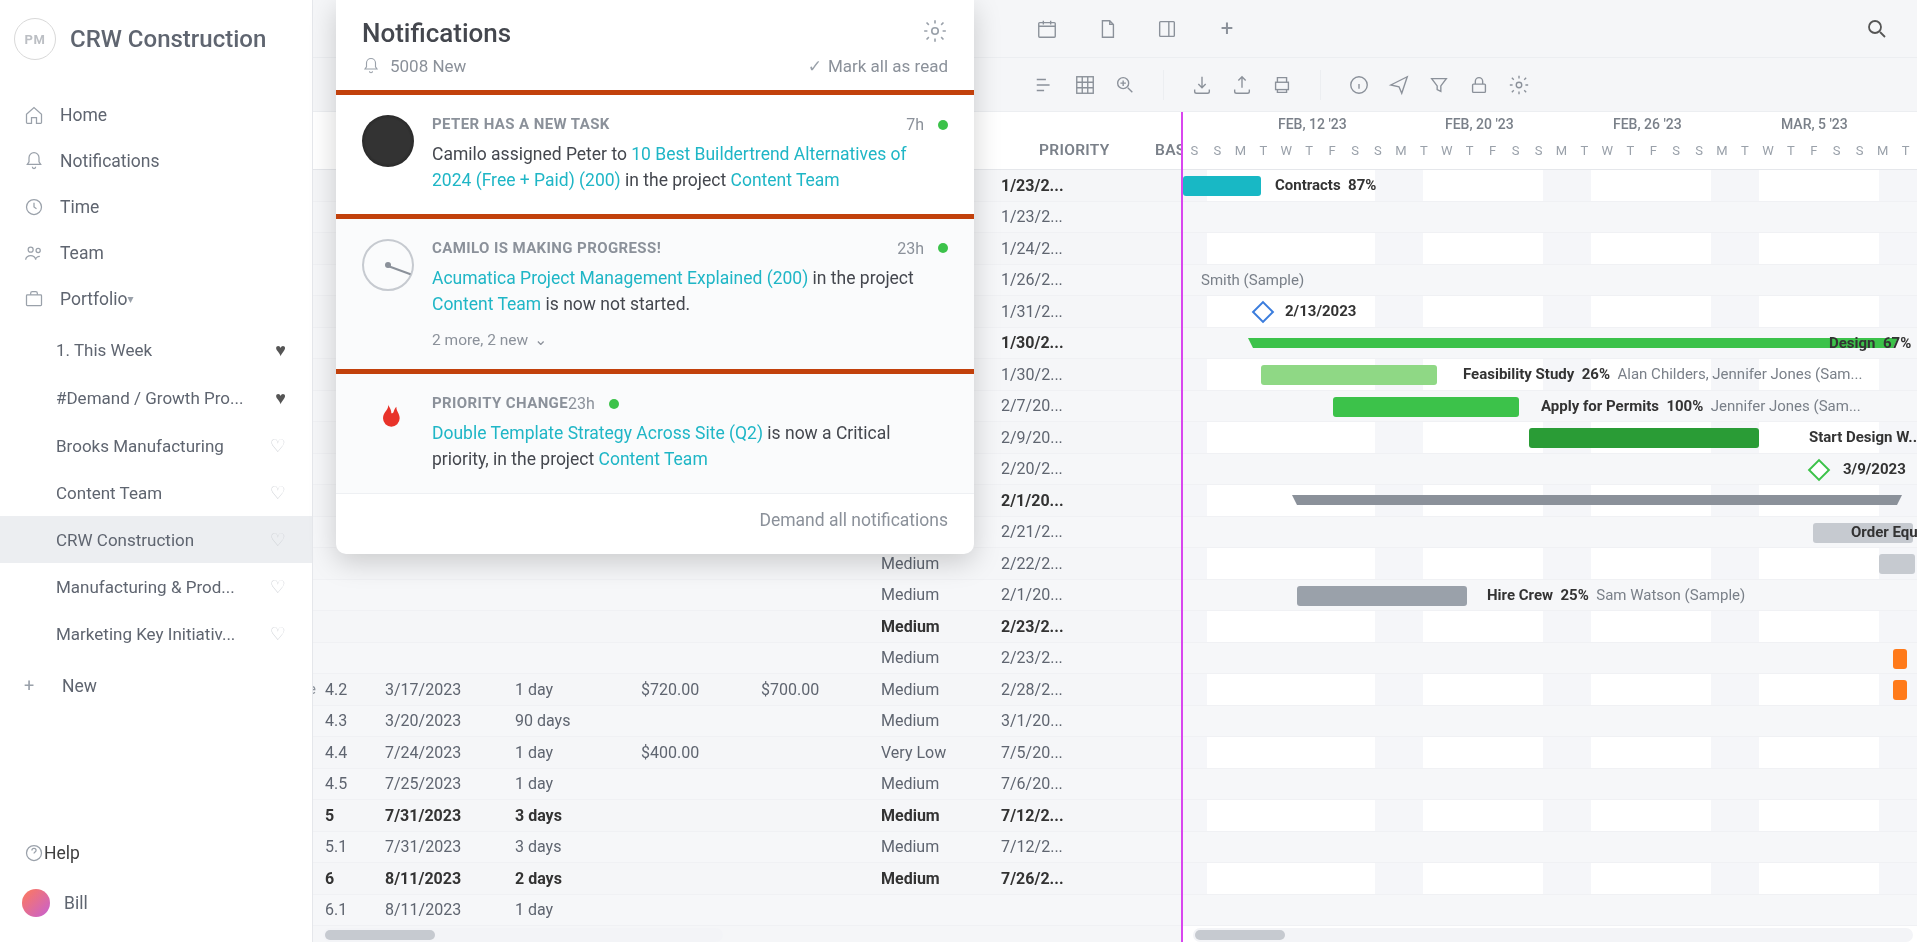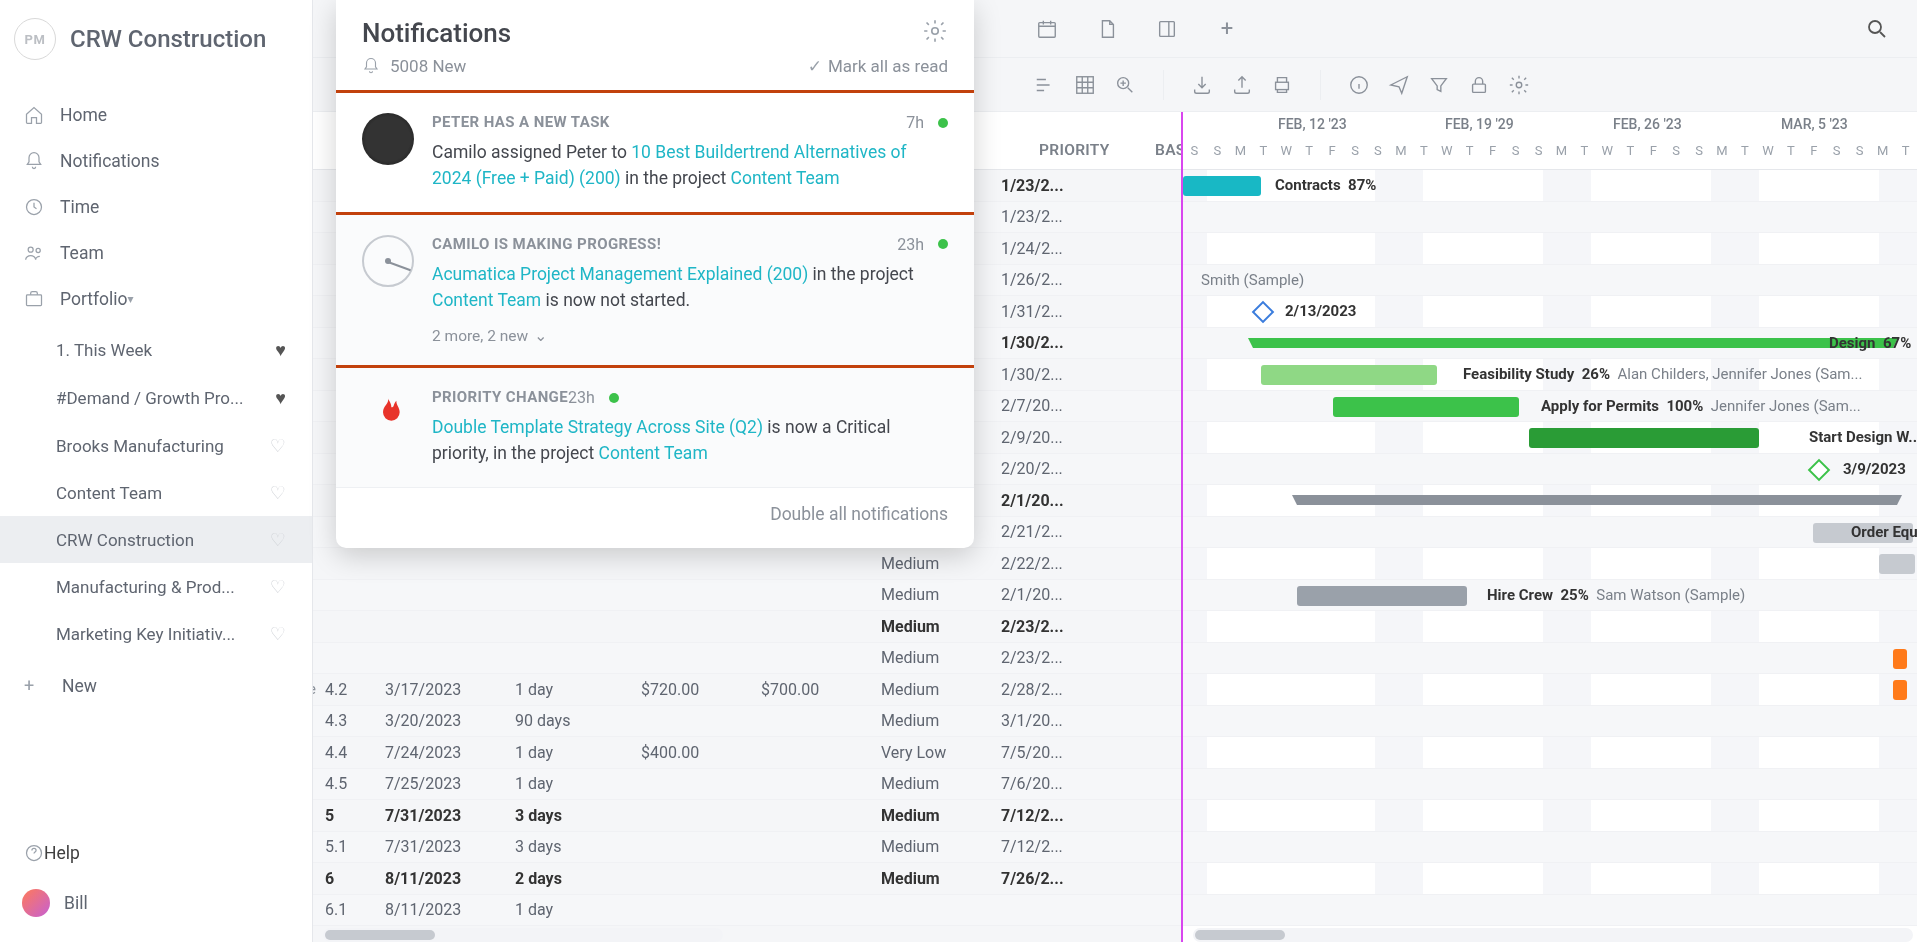--- a/index.html
+++ b/index.html
@@ -91,21 +91,21 @@
 .milestone { position: absolute; width: 16px; height: 16px; top: 7px; transform: rotate(45deg); border: 2px solid #3b7ddd; background: #fff; z-index: 3; }
 .milestone.grn { border-color: #3cc24a; }
 
 
 .notif-panel { position: absolute; left: 336px; top: 0; width: 638px; background: #fff; border-radius: 0 0 10px 10px; box-shadow: 0 8px 28px rgba(0,0,0,0.18); z-index: 100; overflow: hidden; }
 .notif-head { padding: 18px 26px 8px; display: flex; align-items: flex-start; justify-content: space-between; }
 .notif-title { font-size: 26px; font-weight: 500; color: #44474e; }
 .notif-sub { display: flex; align-items: center; gap: 10px; padding: 0 26px 14px; color: #8b919a; font-size: 17px; }
 .notif-mark { margin-left: auto; display: flex; align-items: center; gap: 6px; color: #8b919a; cursor: pointer; }
 .notif-gear { cursor: pointer; }
-.notif-item { display: flex; gap: 18px; padding: 20px 26px; border-top: 3px solid #c2410c; }
+.notif-item { display: flex; gap: 18px; padding: 20px 26px; border-top: 5px solid #c2410c; }
 .notif-item.alt { background: #fafbfc; }
 .notif-avatar { width: 52px; height: 52px; border-radius: 50%; flex-shrink: 0; }
 .notif-avatar.user { background: radial-gradient(#333 60%, #111); }
 .notif-avatar.gauge { border: 2px solid #c6cad0; display: flex; align-items: center; justify-content: center; position: relative; }
 .notif-avatar.gauge::after { content:''; width: 24px; height: 2px; background: #8b919a; position: absolute; transform: rotate(20deg); transform-origin: left center; left: 50%; top: 50%; }
 .gauge-dot { width: 6px; height: 6px; border-radius: 50%; background: #8b919a; position: absolute; }
 .notif-avatar.fire { display: flex; align-items: center; justify-content: center; }
 .notif-body { flex: 1; }
 .notif-tag { font-size: 15px; font-weight: 700; color: #8b919a; letter-spacing: 0.4px; margin-bottom: 8px; }
 .notif-text { font-size: 17.5px; line-height: 1.5; color: #44474e; }
@@ -575,21 +575,21 @@
           </div>
         <div class="hscroll" style="left:10px;width:400px">
             <div class="hscroll-thumb" style="width:110px"></div>
           </div>
       </div>
 
       <div class="gantt-panel">
         <div class="gantt-header">
           <div id="gantt-months">
               <div class="gh-month" style="left: 95px;">FEB, 12 '23</div>
-              <div class="gh-month" style="left: 262px;">FEB, 19 '29</div>
+              <div class="gh-month" style="left: 262px;">FEB, 20 '23</div>
               <div class="gh-month" style="left: 430px;">FEB, 26 '23</div>
               <div class="gh-month" style="left: 598px;">MAR, 5 '23</div>
             </div>
           <div class="gh-days" id="gantt-days">
               <div class="ghd">S</div>
               <div class="ghd">S</div>
               <div class="ghd">M</div>
               <div class="ghd">T</div>
               <div class="ghd">W</div>
               <div class="ghd">T</div>
@@ -747,15 +747,15 @@
               <span class="notif-time">23h</span>
               <span class="notif-dot"></span>
             </div>
       </div>
       <div class="notif-text"><a>Double Template Strategy Across Site (Q2)</a> is now a Critical priority, in the project <a>Content Team</a></div>
 
     </div>
       </div>
     </div>
   <div class="notif-foot">
-    <span class="notif-clear">Double all notifications</span>
+    <span class="notif-clear">Demand all notifications</span>
   </div>
 </div>
 
 </body></html>

